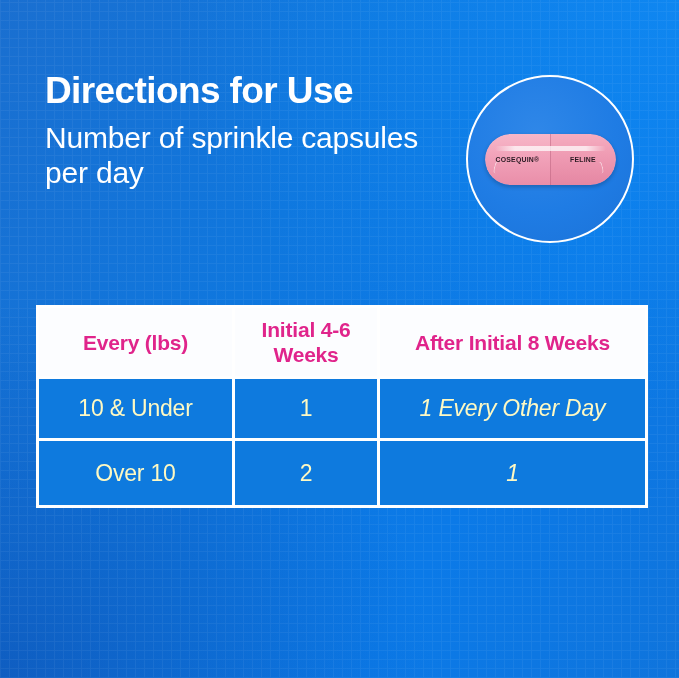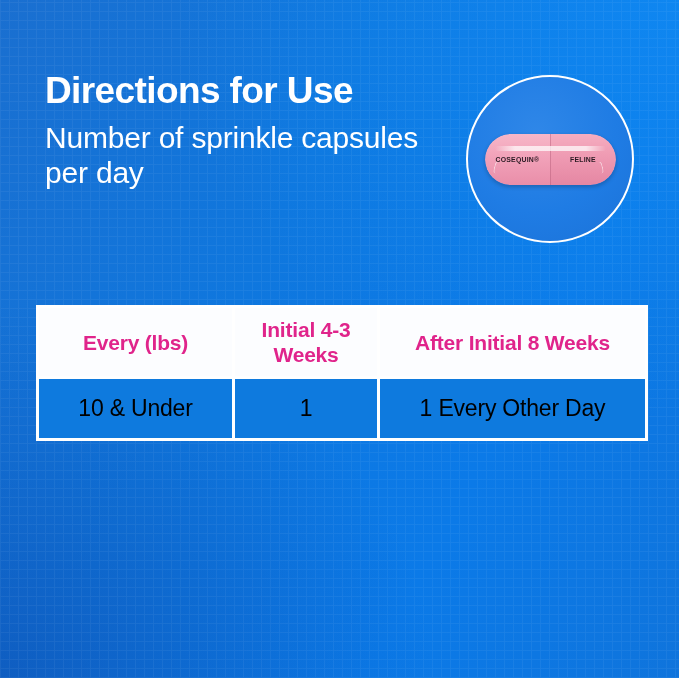--- a/index.html
+++ b/index.html
@@ -166,27 +166,27 @@
     letter-spacing: -0.2px;
     padding: 0 6px;
   }
   .hcell.last { border-right-width: 3px; }
 
   .dcell {
     background: #0e7ade;
     border: 3px solid #ffffff;
     border-top-width: 0;
     border-right-width: 0;
-    color: #000000;
+    color: #fef9c3;
     font-size: 23px;
     font-weight: normal;
     letter-spacing: -0.2px;
     padding: 0 6px;
   }
-  .dcell.last { border-right-width: 3px; }
+  .dcell.last { border-right-width: 3px; font-style: italic; }
   #row-1 .dcell { height: 62px; }
   #row-2 .dcell { height: 67px; }
 
   .col-weight  { width: 196px; }
   .col-initial { width: 145px; }
   .col-after   { width: 271px; }
 </style>
 </head>
 <body>
 
@@ -210,26 +210,31 @@
       <div id="capsule-gloss"></div>
       <div class="capsule-tick" id="capsule-tick-left"></div>
       <div class="capsule-tick" id="capsule-tick-right"></div>
     </div>
   </div>
 
   <table id="dosage-table">
     <thead>
       <tr>
         <th class="hcell col-weight">Every (lbs)</th>
-        <th class="hcell col-initial">Initial 4-3 Weeks</th>
+        <th class="hcell col-initial">Initial 4-6 Weeks</th>
         <th class="hcell last col-after">After Initial 8 Weeks</th>
       </tr>
     </thead>
     <tbody>
       <tr id="row-1">
         <td class="dcell col-weight">10 &amp; Under</td>
         <td class="dcell col-initial">1</td>
         <td class="dcell last col-after">1 Every Other Day</td>
       </tr>
+      <tr id="row-2">
+        <td class="dcell col-weight">Over 10</td>
+        <td class="dcell col-initial">2</td>
+        <td class="dcell last col-after">1</td>
+      </tr>
     </tbody>
   </table>
 
 </div>
 
 </body></html>

